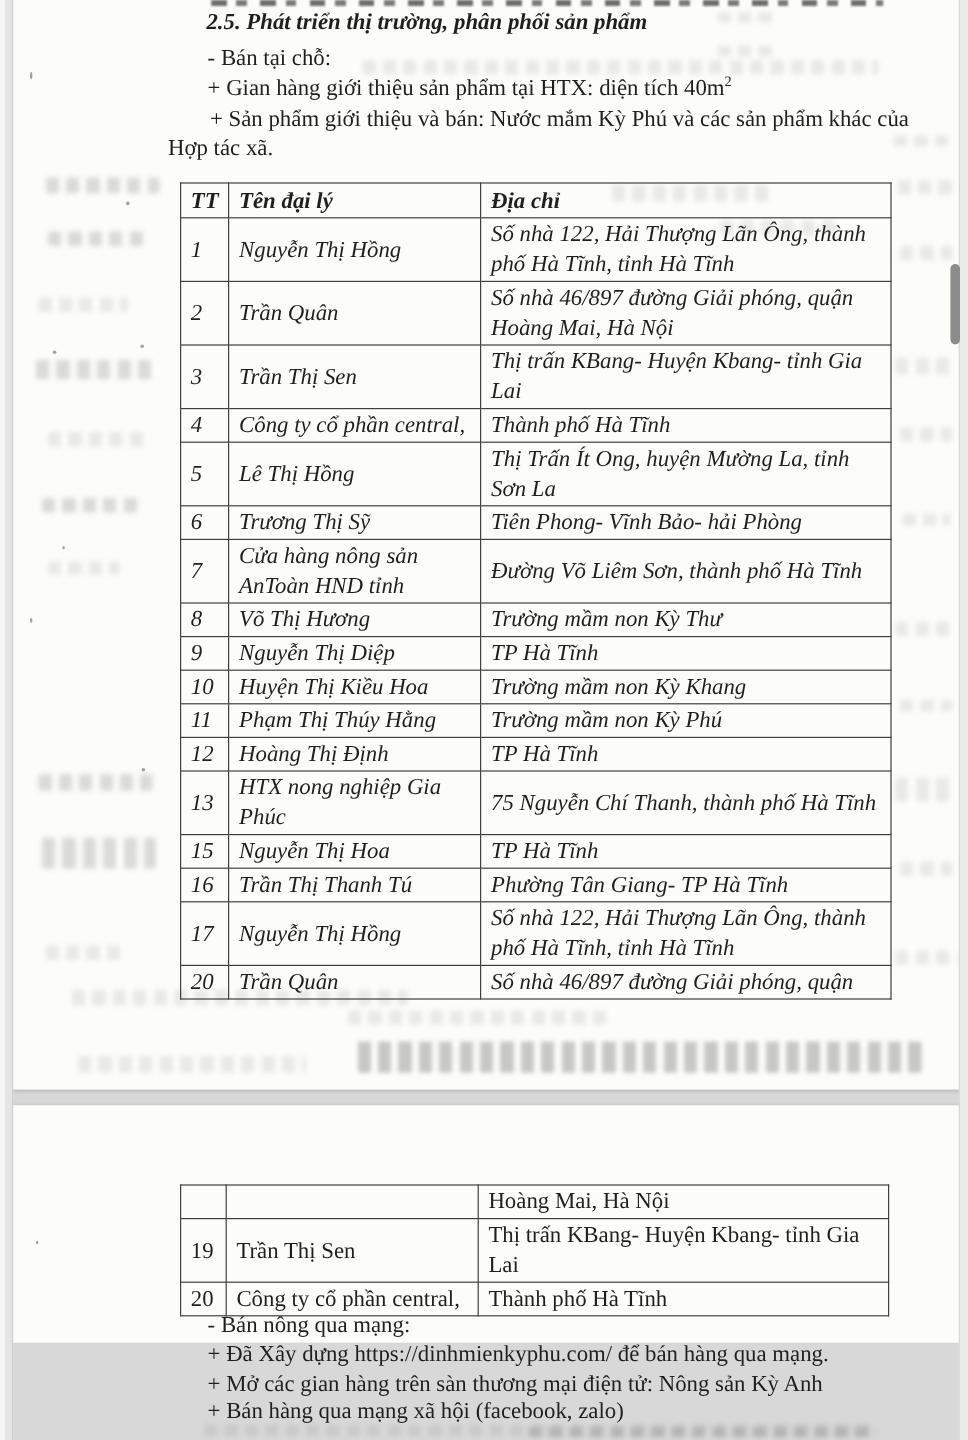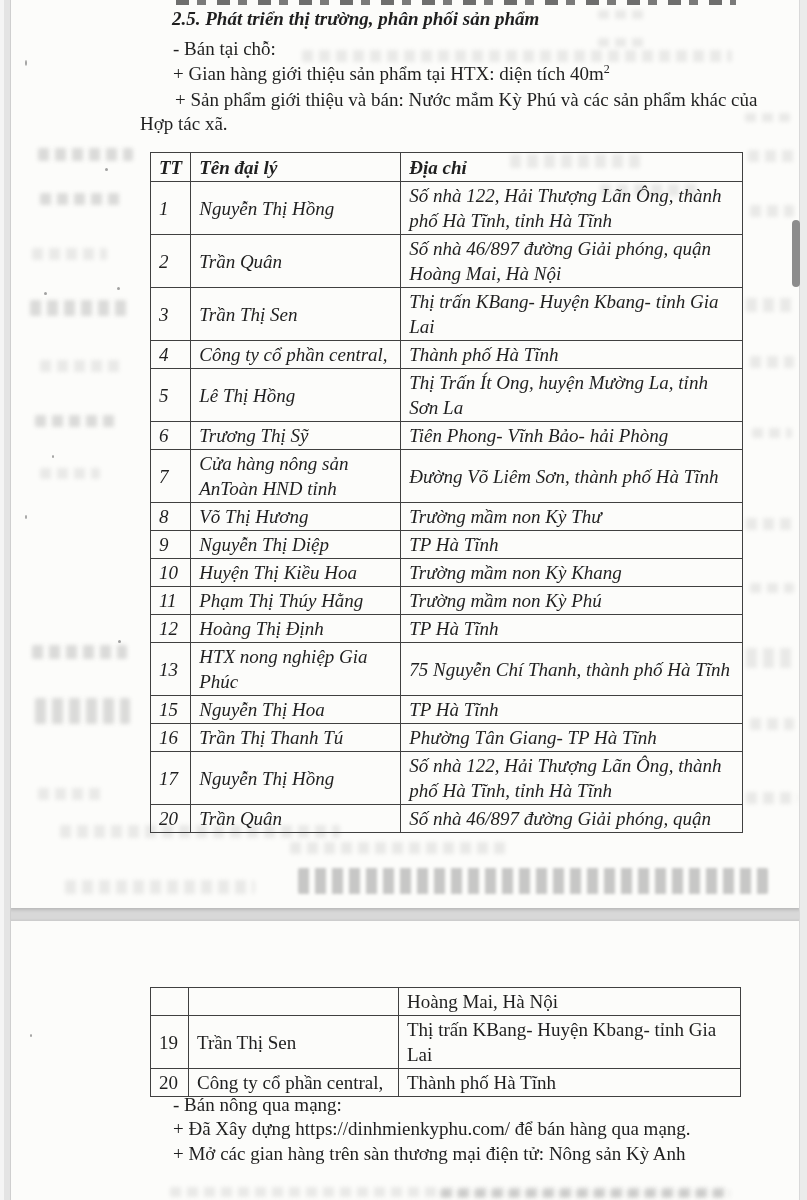--- a/index.html
+++ b/index.html
@@ -1,20 +1,20 @@
 <!DOCTYPE html>
 <html><head>
 <meta charset="utf-8">
 <style>
   html,body{margin:0;padding:0;background:#c9c9c9;}
   .screen{position:relative;width:807px;height:1200px;overflow:hidden;
           background:#d8d8d8;font-family:"Liberation Serif","DejaVu Serif",serif;color:#1f1f1f;}
   .page{position:absolute;left:10px;width:790px;background:#fcfcfa;}
   .page1{top:0;height:908px;box-shadow:0 2px 3px rgba(0,0,0,.15);}
-  .page2{top:921px;height:279px;box-shadow:0 -1px 2px rgba(0,0,0,.08);}
+  .page2{top:921px;height:198px;box-shadow:0 -1px 2px rgba(0,0,0,.08);}
   .edge-left{position:absolute;left:0;top:0;width:10px;height:1200px;
              background:linear-gradient(90deg,#f5f5f5 0 4px,#e4e4e4 4px 10px);border-right:1px solid #cfcfcf;}
   .scroll-track{position:absolute;left:799px;top:0;width:8px;height:1200px;background:#ebebeb;border-left:1px solid #d9d9d9;}
   .scroll-thumb{position:absolute;left:792px;top:220px;width:8px;height:67px;background:#8c8c8c;border-radius:4px;}
 
   .h-section{position:absolute;left:162px;top:8px;margin:0;font-size:19px;font-weight:bold;font-style:italic;white-space:nowrap;}
   .tline{position:absolute;font-size:19px;white-space:nowrap;}
   .sup{font-size:12px;vertical-align:super;line-height:0;}
   .para{position:absolute;left:130px;top:88px;width:618px;margin:0;font-size:19px;line-height:24px;text-indent:35px;}
 
@@ -210,20 +210,21 @@
           <tr>
             <td class="cell-tt">20</td>
             <td class="cell-name">Công ty cổ phần central,</td>
             <td class="cell-address">Thành phố Hà Tĩnh</td>
           </tr>
         </tbody>
     </table>
     <div class="tline" style="left:163px;top:173px;">- Bán nông qua mạng:</div>
     <div class="tline" style="left:163px;top:197px;text-align:right;">+ Đã Xây dựng https://dinhmienkyphu.com/ để bán hàng qua mạng.</div>
     <div class="tline" style="left:163px;top:222px;">+ Mở các gian hàng trên sàn thương mại điện tử: Nông sản Kỳ Anh</div>
+    <div class="tline" style="left:163px;top:245px;">+ Bán hàng qua mạng xã hội (facebook, zalo)</div>
     <div class="smudge faint" style="left:160px;top:266px;width:560px;height:10px;"></div>
     <div class="smudge" style="left:430px;top:268px;width:290px;height:9px;"></div>
     <div class="speck" style="left:20px;top:113px;width:2px;height:3px;"></div>
   </div>
 
   <div class="edge-left"></div>
   <div class="scroll-track"></div>
   <div class="scroll-thumb"></div>
 </div>
 

